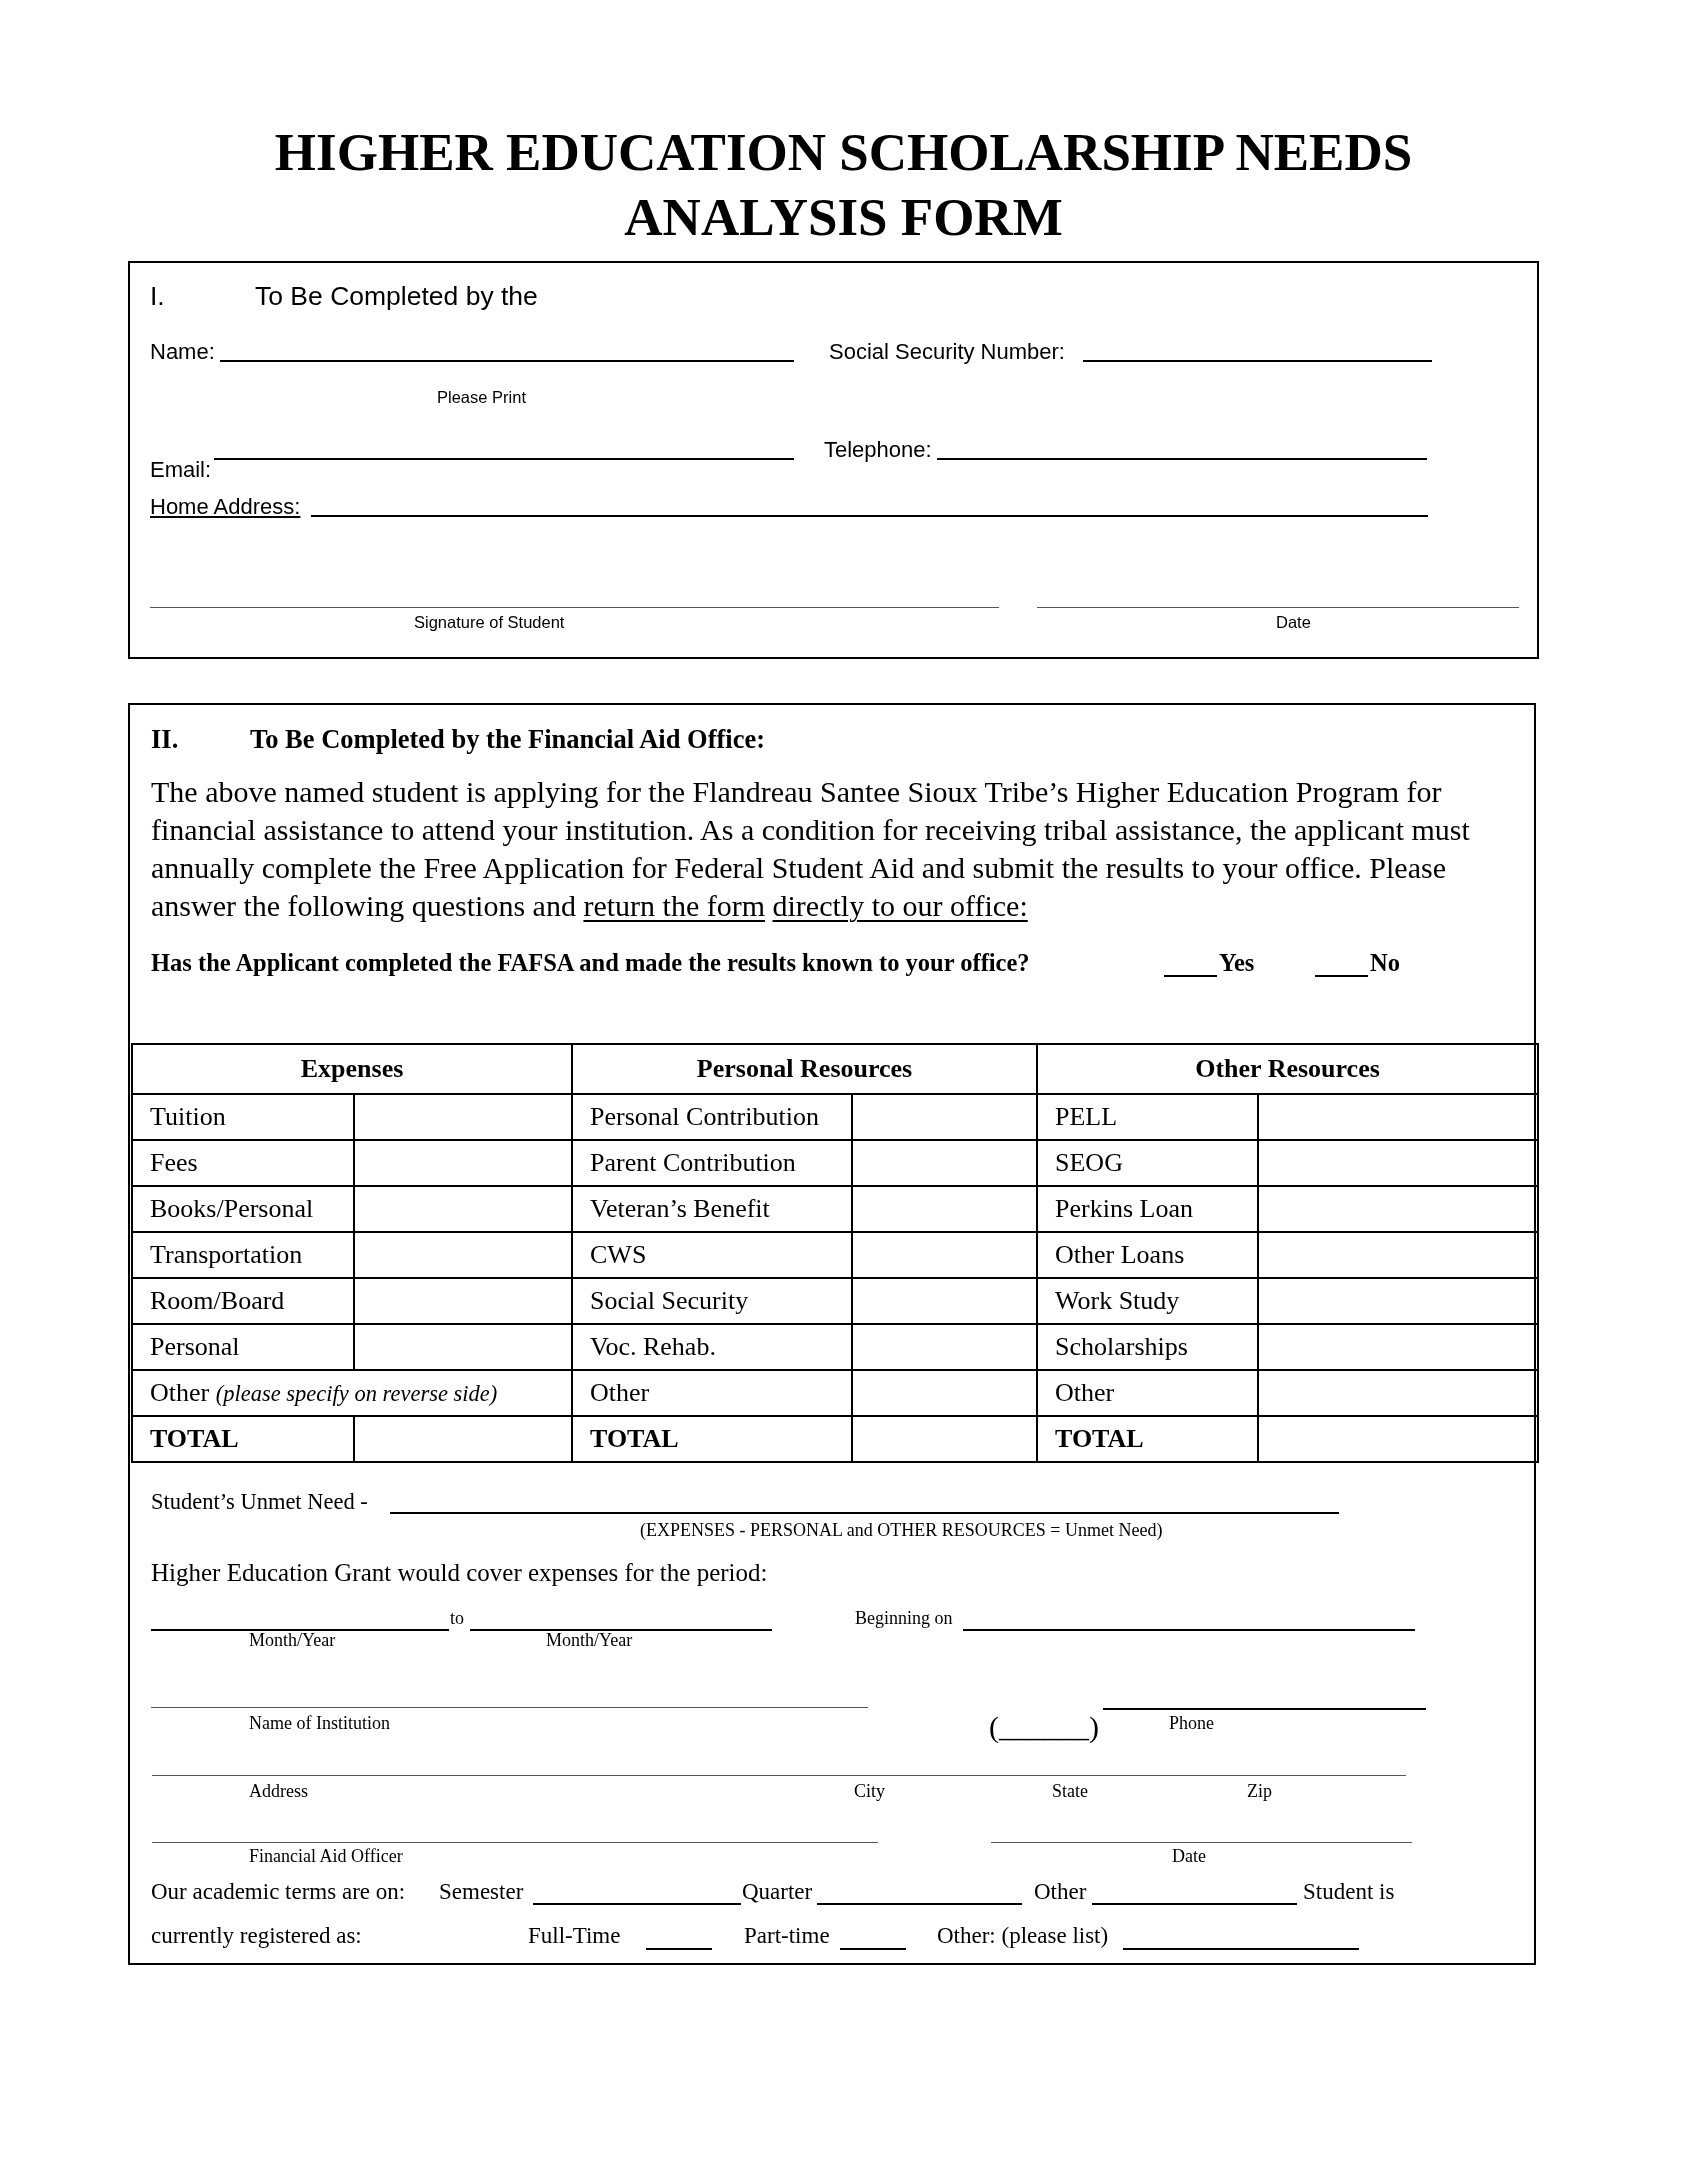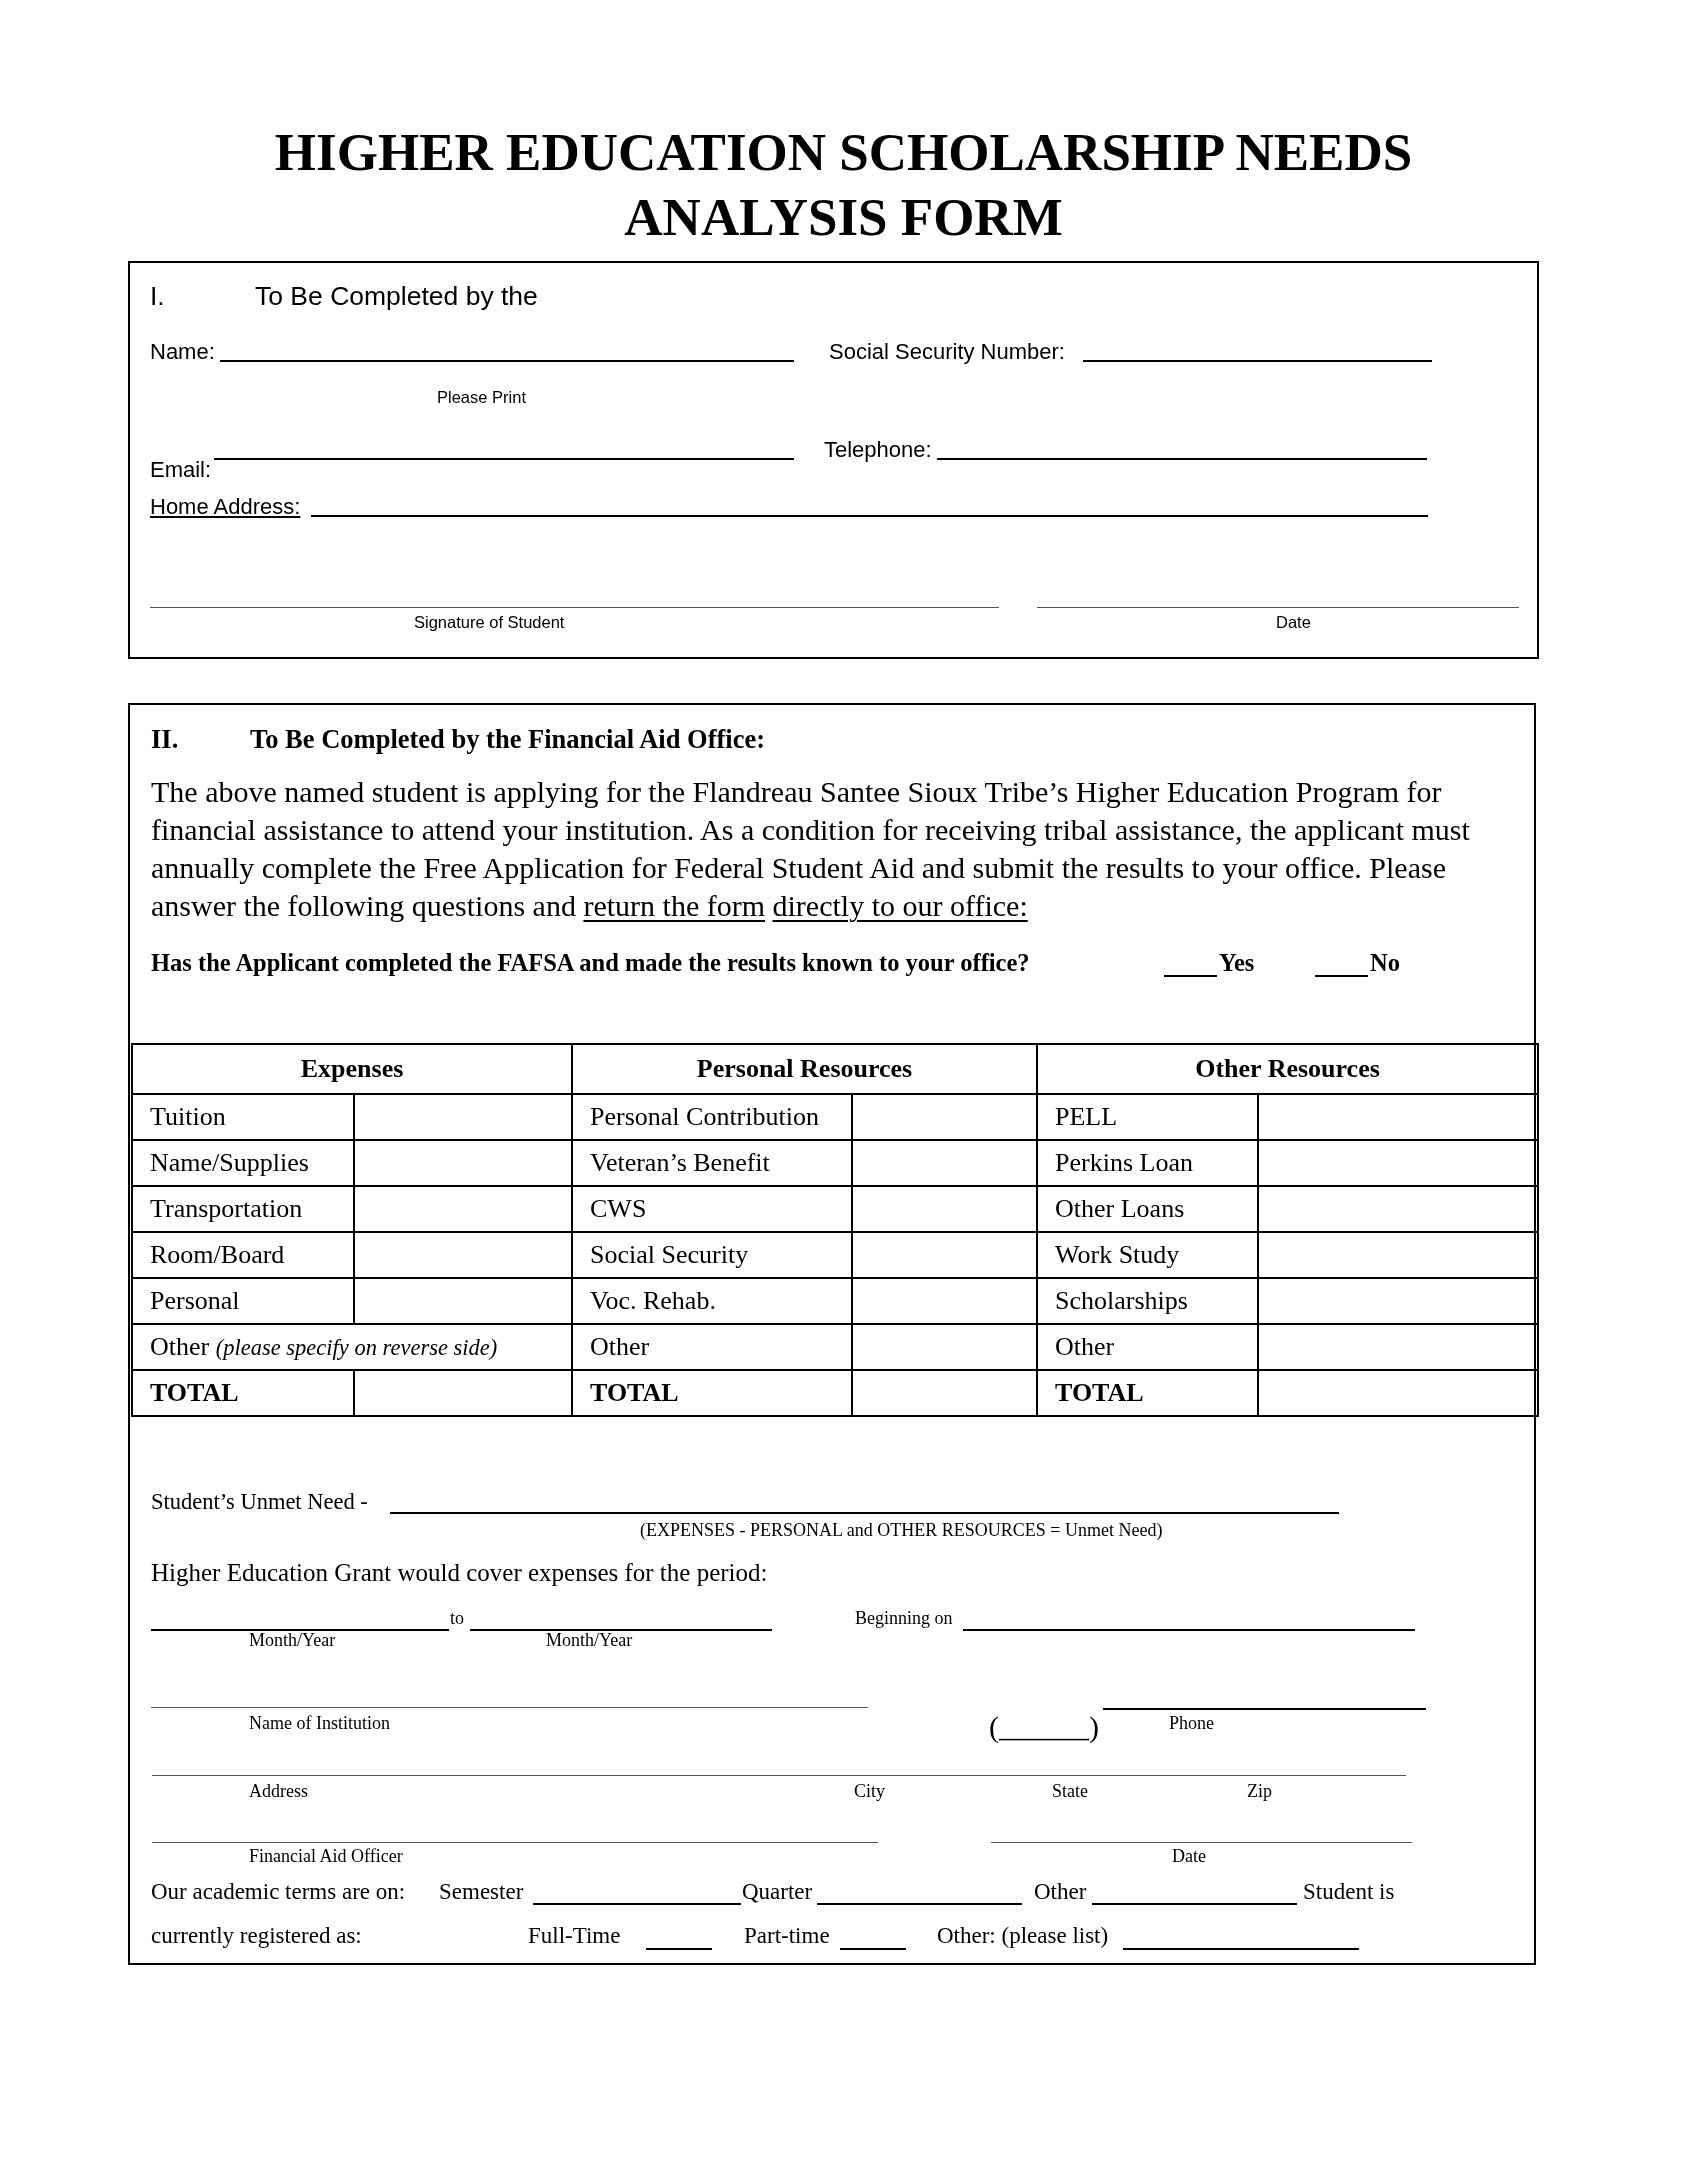--- a/index.html
+++ b/index.html
@@ -82,21 +82,29 @@
   </tr>
   <tr>
     <td>Tuition</td>
         <td></td>
     <td>Personal Contribution</td>
         <td></td>
     <td>PELL</td>
         <td></td>
   </tr>
   <tr>
-    <td>Name/Supplies</td>
+    <td>Fees</td>
+        <td></td>
+    <td>Parent Contribution</td>
+        <td></td>
+    <td>SEOG</td>
+        <td></td>
+  </tr>
+  <tr>
+    <td>Books/Personal</td>
         <td></td>
     <td>Veteran’s Benefit</td>
         <td></td>
     <td>Perkins Loan</td>
         <td></td>
   </tr>
   <tr>
     <td>Transportation</td>
         <td></td>
     <td>CWS</td>

